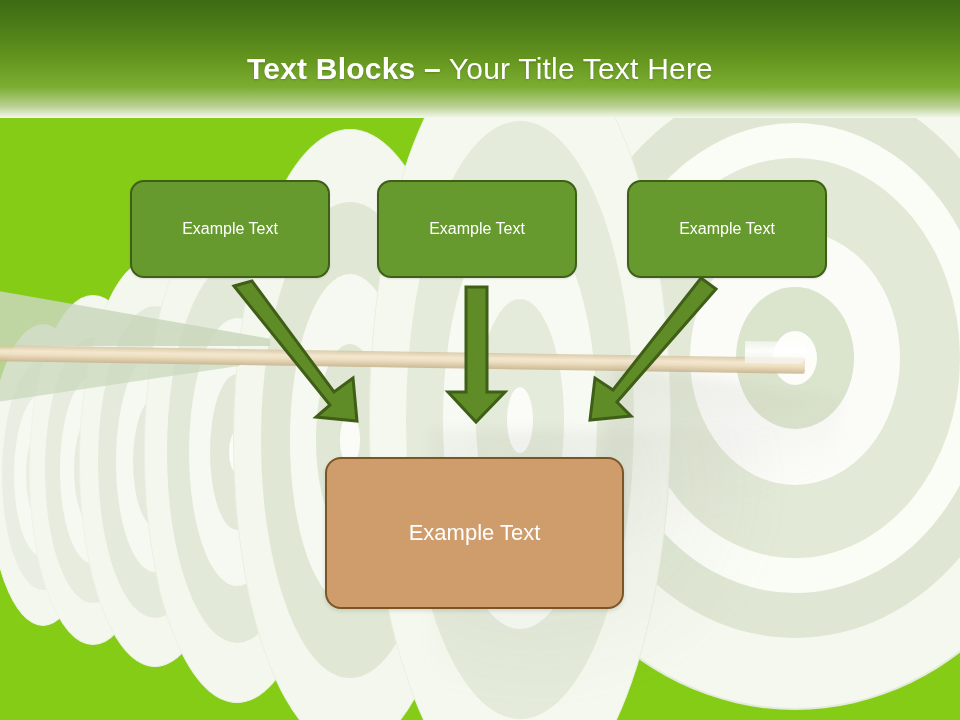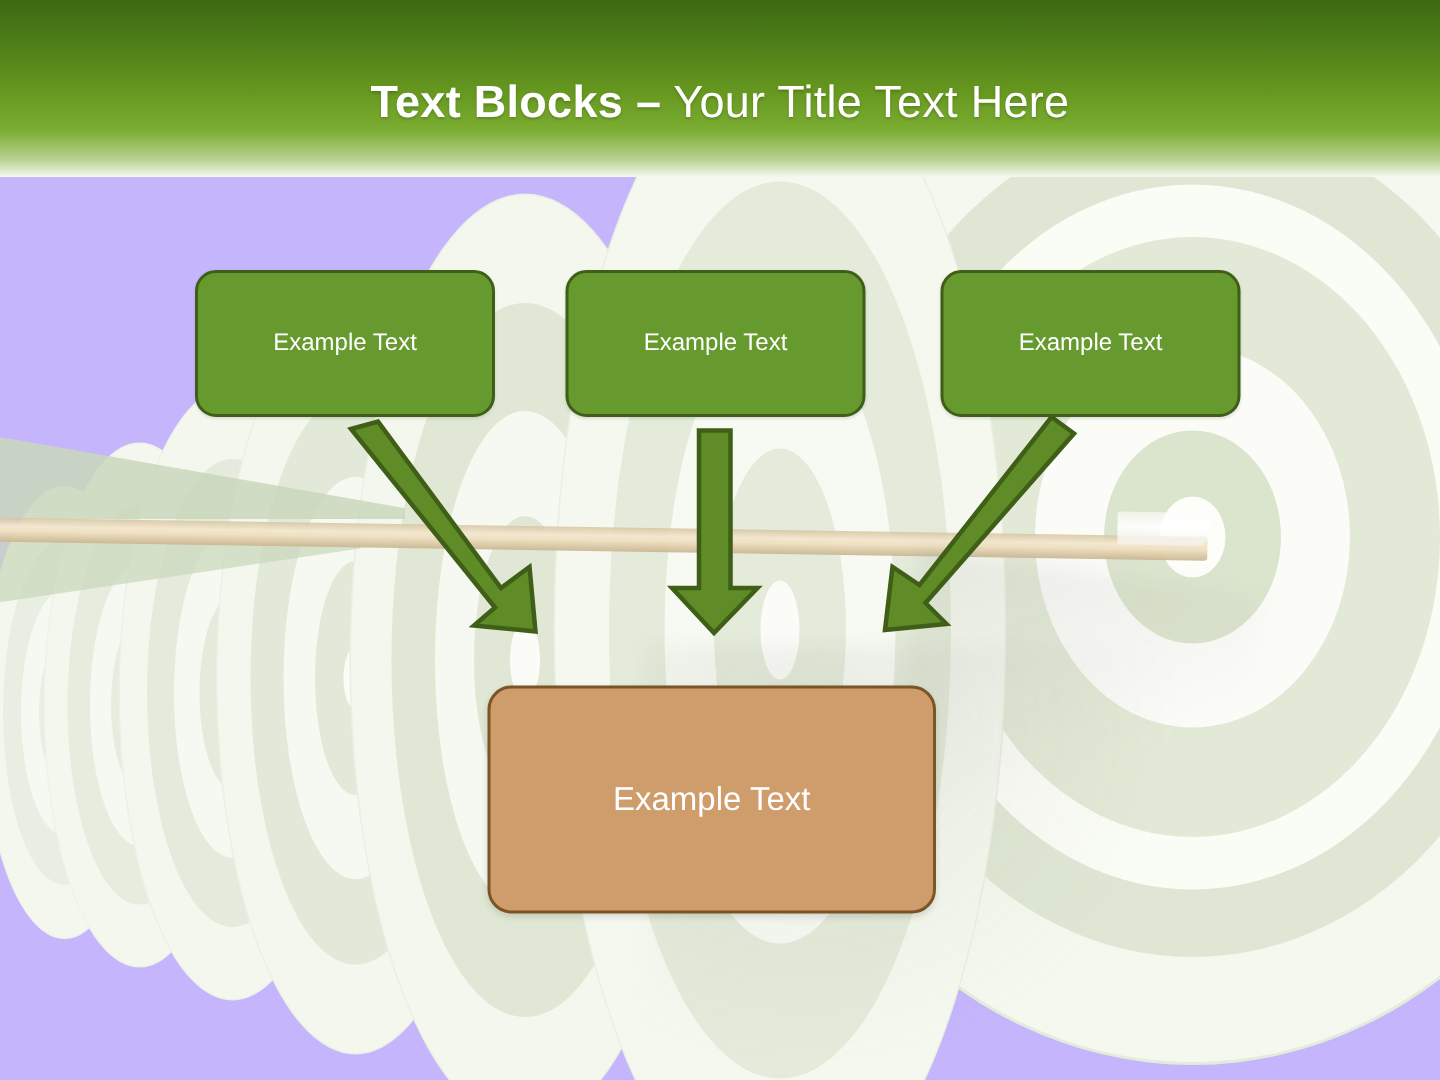--- a/index.html
+++ b/index.html
@@ -9,21 +9,21 @@
     background: #ffffff;
   }
   body {
     font-family: "Liberation Sans", sans-serif;
   }
   #slide {
     position: relative;
     width: 960px;
     height: 720px;
     overflow: hidden;
-    background: #c4b5fd;
+    background: #84cc16;
   }
 
   
   .bg-layer {
     position: absolute;
     inset: 0;
     overflow: hidden;
   }
 
   

